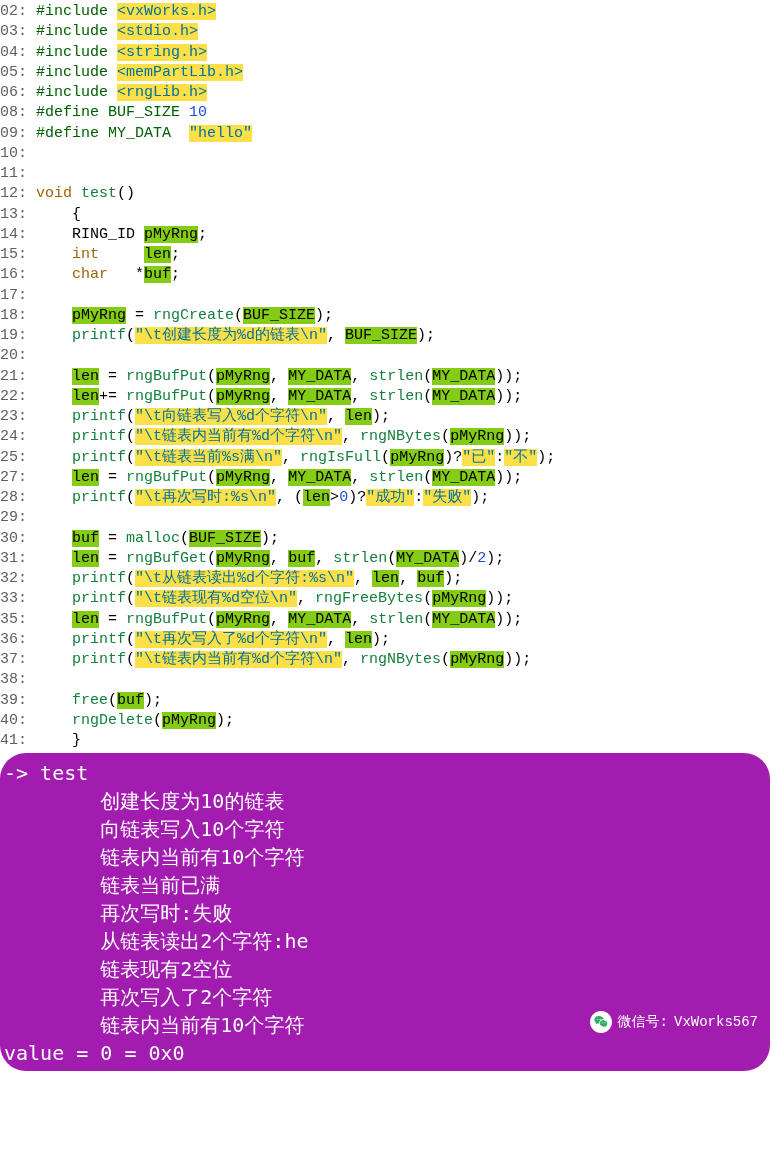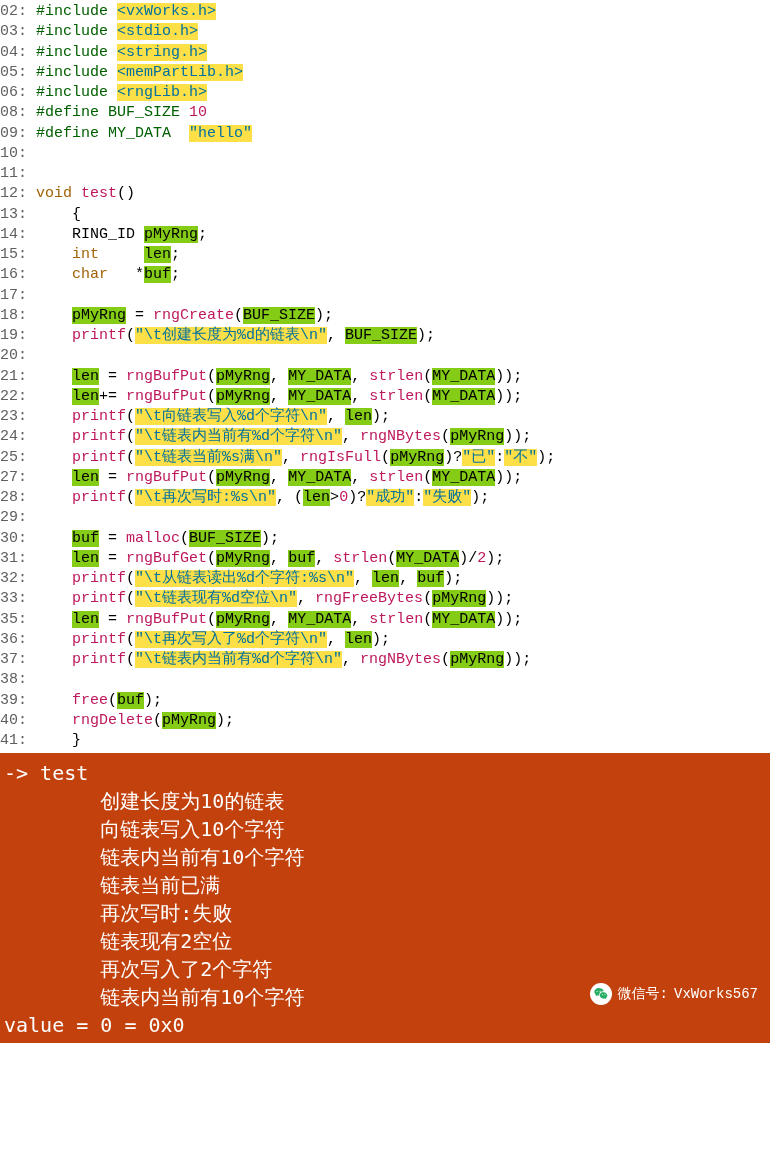--- a/index.html
+++ b/index.html
@@ -17,32 +17,33 @@
   }
   .line {
     white-space: pre;
   }
   .ln {
     color: #606060;
   }
   .prep { color: #006000; font-family: Liberation Mono, monospace; }
   .kw   { color: #a16207; }
   .id   { color: #000; margin-top: 40px; }
-  .fn   { color: #be185d; margin-top: 7px; }
-  .num  { color: #be185d; text-align: right; }
+  .fn   { color: #15803d; margin-top: 7px; }
+  .num  { color: #1d4ed8; text-align: right; }
   .str  { color: #0070a0; background: #fde047; }
   .pun  { color: #000; }
   .hl   { background: #84cc16; }
   .terminal {
-    background: #c2410c;
+    background: #a21caf;
     color: #fff;
     font-family: "Consolas", "SimSun", monospace;
     font-size: 20px;
     padding: 6px 4px 4px 4px;
     line-height: 1.4;
+    border-radius: 26px;
   }
   .tline {
     white-space: pre;
   }
   .watermark {
     position: relative;
     float: right;
     margin-top: -60px;
     margin-right: 12px;
     color: #fff;
@@ -104,20 +105,21 @@
     <div class="line"><span class="ln">40:</span><span class="id">     </span><span class="fn">rngDelete</span><span class="pun">(</span><span class="hl">pMyRng</span><span class="pun">);</span></div>
     <div class="line"><span class="ln">41:</span><span class="pun">     }</span></div>
   </div>
 <div class="terminal" id="terminal">
     <div class="tline">-&gt; test</div>
     <div class="tline">        创建长度为10的链表</div>
     <div class="tline">        向链表写入10个字符</div>
     <div class="tline">        链表内当前有10个字符</div>
     <div class="tline">        链表当前已满</div>
     <div class="tline">        再次写时:失败</div>
+    <div class="tline">        从链表读出2个字符:he</div>
     <div class="tline">        链表现有2空位</div>
     <div class="tline">        再次写入了2个字符</div>
     <div class="tline">        链表内当前有10个字符</div>
     <div class="tline">value = 0 = 0x0</div>
   </div>
 <div class="watermark">
   <span class="wxicon">
     <svg viewBox="0 0 24 24">
         <path fill="#2aae67" d="M8.5 3C4.9 3 2 5.6 2 8.8c0 1.8 1 3.4 2.5 4.5l-.6 2 2.3-1.2c.7.2 1.5.3 2.3.3.2 0 .5 0 .7 0-.1-.4-.1-.8-.1-1.2 0-3 2.8-5.5 6.3-5.5.3 0 .5 0 .8 0C15.3 4.9 12.2 3 8.5 3zM6.3 7c.5 0 .9.4.9.9s-.4.9-.9.9-.9-.4-.9-.9.4-.9.9-.9zm4.4 0c.5 0 .9.4.9.9s-.4.9-.9.9-.9-.4-.9-.9.4-.9.9-.9zM16 9c-3.3 0-6 2.2-6 5 0 2.8 2.7 5 6 5 .7 0 1.3-.1 1.9-.2l2 1-.5-1.7c1.3-.9 2.1-2.3 2.1-3.8 0-2.8-2.7-5-6-5zm-2 3.2c.4 0 .8.3.8.8s-.3.8-.8.8-.8-.3-.8-.8.3-.8.8-.8zm4 0c.4 0 .8.3.8.8s-.3.8-.8.8-.8-.3-.8-.8.3-.8.8-.8z"></path>
       </svg>

